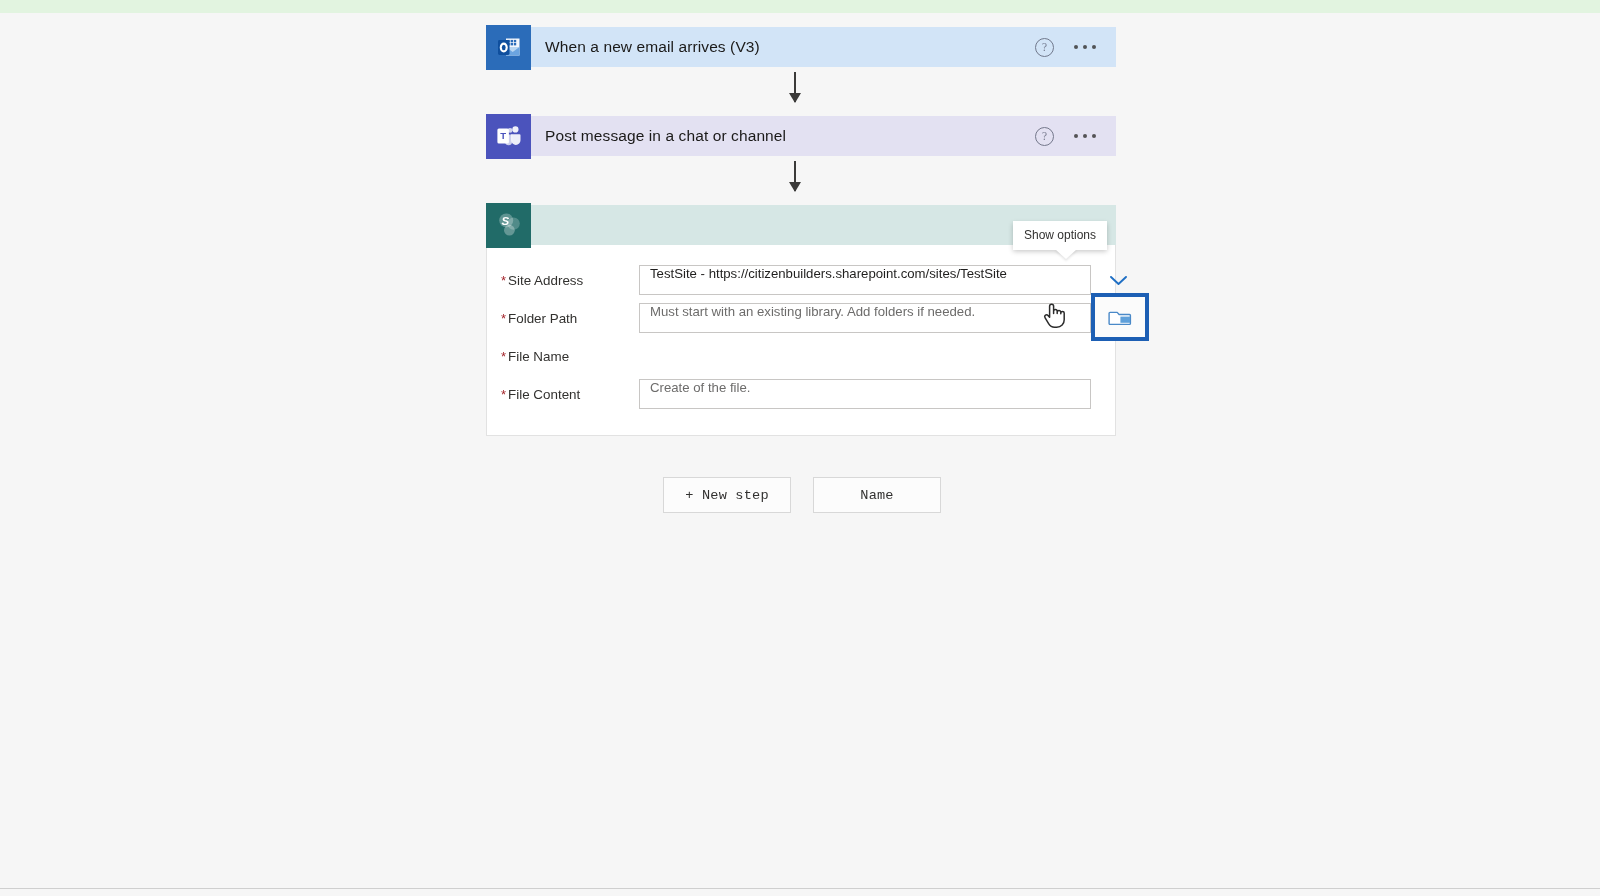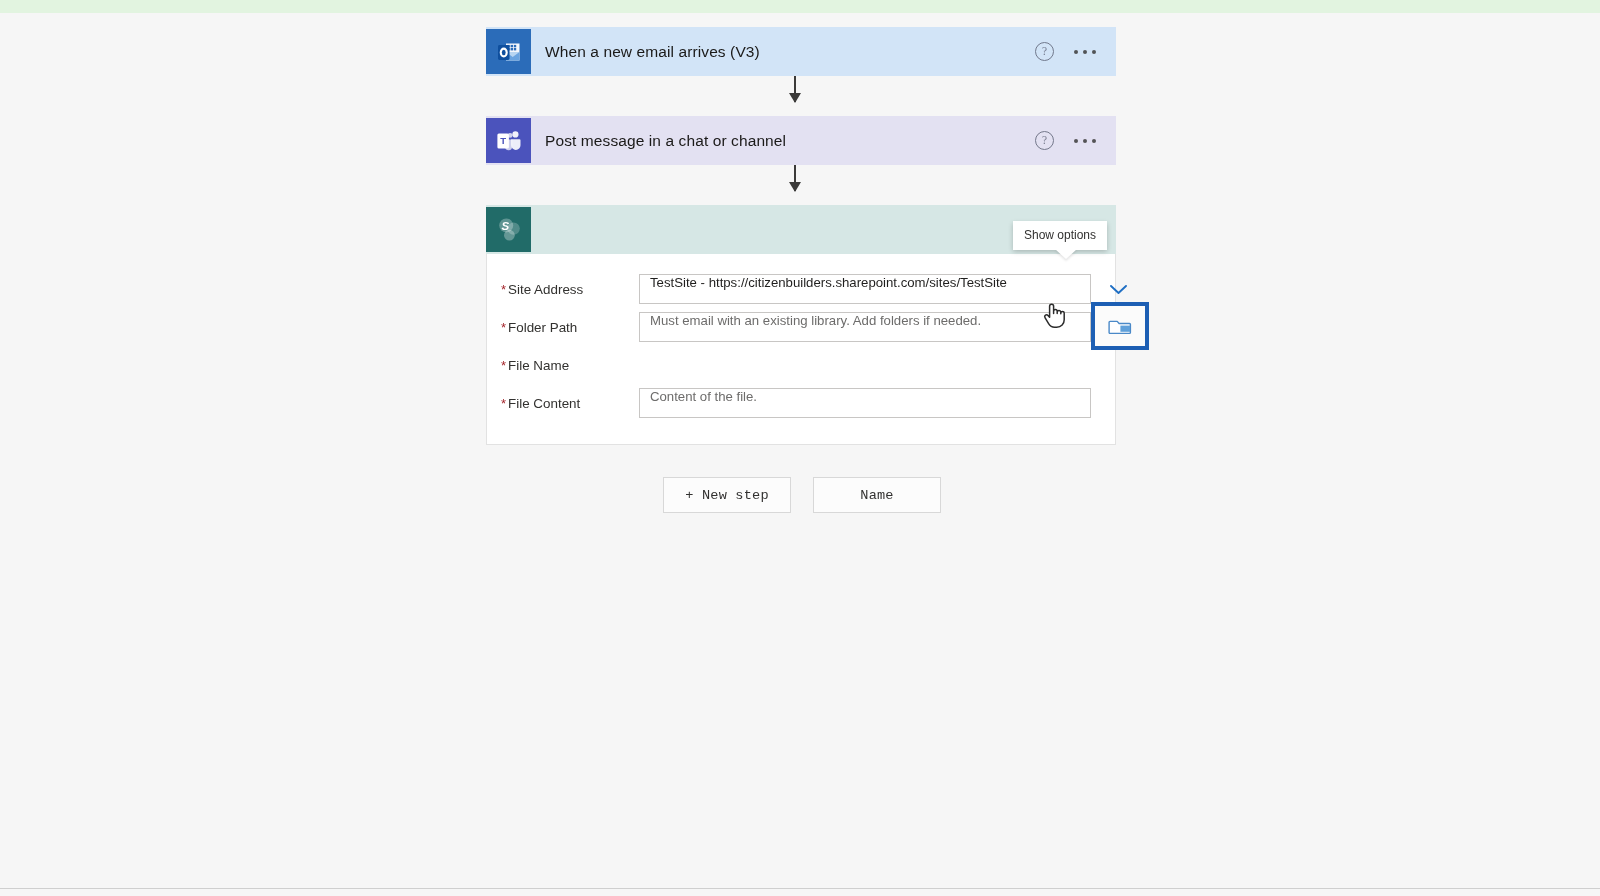--- a/index.html
+++ b/index.html
@@ -53,21 +53,21 @@
   .card {
     position: absolute;
     width: 630px;
     box-sizing: border-box;
   }
 
   .card-header {
     position: relative;
     display: flex;
     align-items: center;
-    height: 49px;
+    height: 40px;
     box-sizing: border-box;
   }
 
   .card-icon {
     width: 45px;
     height: 45px;
     flex: 0 0 45px;
     display: flex;
     align-items: center;
     justify-content: center;
@@ -398,21 +398,21 @@
           </div>
         </div>
       </div>
 
       <div class="form-row">
         <div class="field-label">
           <span class="req-star">*</span><span>Folder Path</span>
         </div>
         <div class="field-wrap">
           <div class="field-box">
-            <span class="field-holder">Must email with an existing library. Add folders if needed.</span>
+            <span class="field-holder">Must start with an existing library. Add folders if needed.</span>
           </div>
           <div class="picker-btn">
             <svg width="24" height="19" viewBox="0 0 24 19" aria-hidden="true">
               <path d="M2 4.4 h7.2 l1.9 2.1 h10.4 a0.9 0.9 0 0 1 0.9 0.9 v8.1 a0.9 0.9 0 0 1 -0.9 0.9 h-19.5 a0.9 0.9 0 0 1 -0.9 -0.9 v-10.2 a0.9 0.9 0 0 1 0.9 -0.9 z" fill="#ffffff" stroke="#4a89c8" stroke-width="1.4" stroke-linejoin="round"></path>
               <path d="M12.4 8.6 h9.6 v6.2 h-9.6 z" fill="#5fa0da"></path>
             </svg>
           </div>
         </div>
       </div>
 
@@ -421,21 +421,21 @@
           <span class="req-star">*</span><span>File Name</span>
         </div>
       </div>
 
       <div class="form-row">
         <div class="field-label">
           <span class="req-star">*</span><span>File Content</span>
         </div>
         <div class="field-wrap">
           <div class="field-box">
-            <span class="field-holder">Content of the file.</span>
+            <span class="field-holder">Create of the file.</span>
           </div>
         </div>
       </div>
 
     </div>
   </div>
 
   <div class="tooltip">Show options</div>
 
   <div class="cursor-hand">

